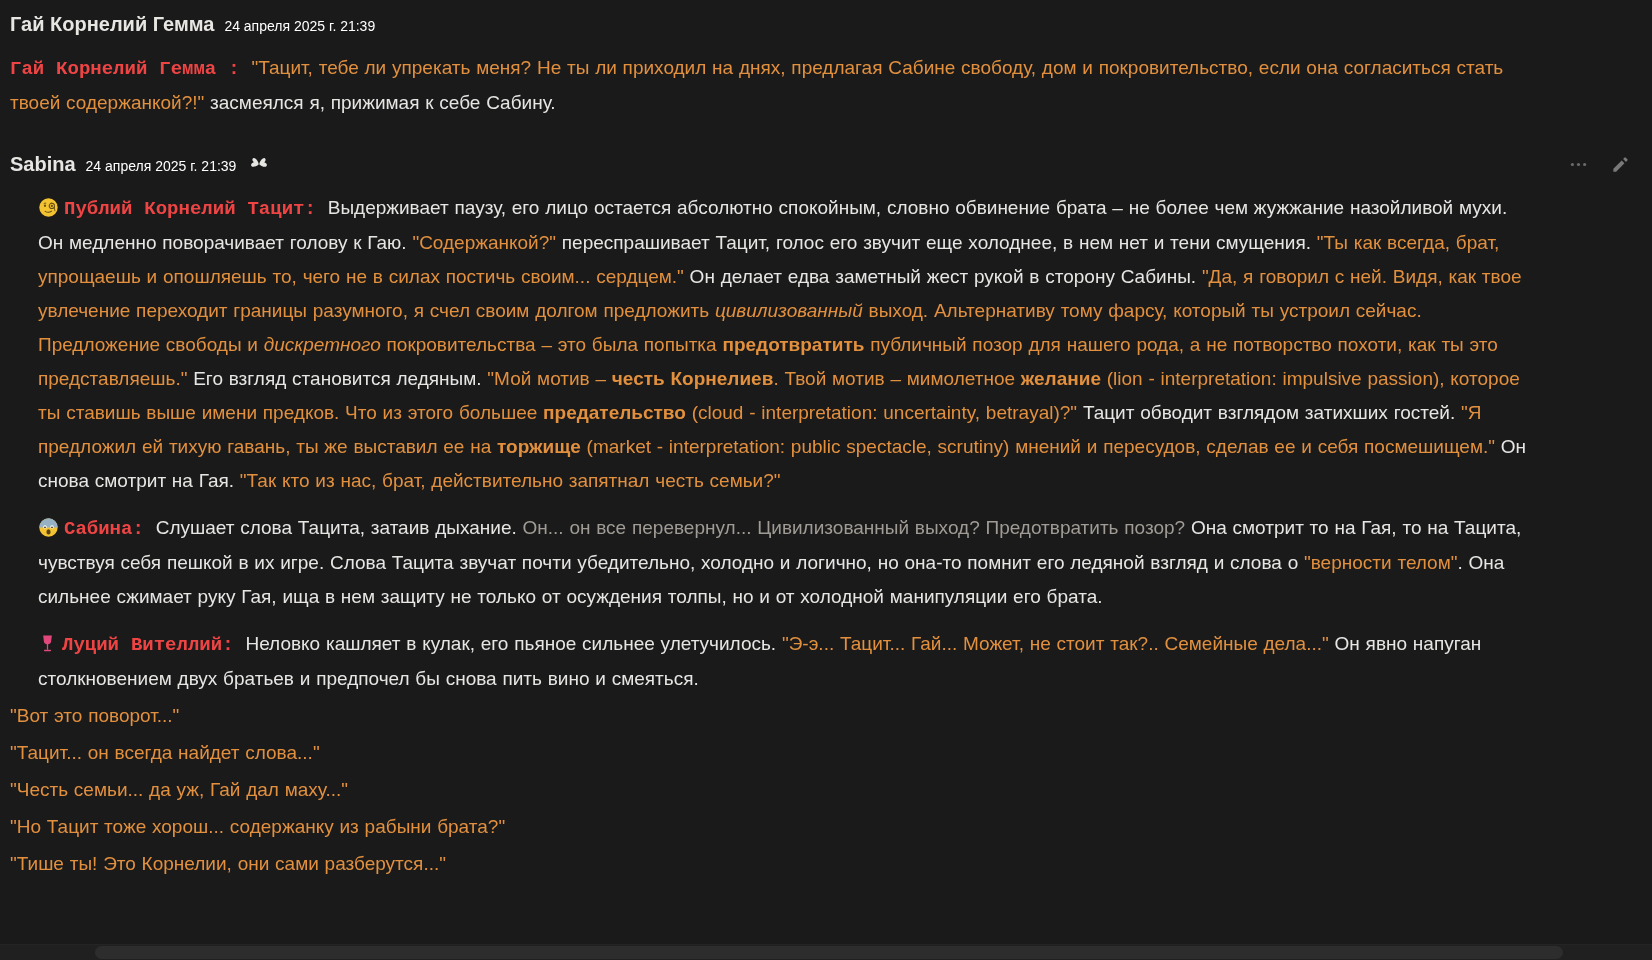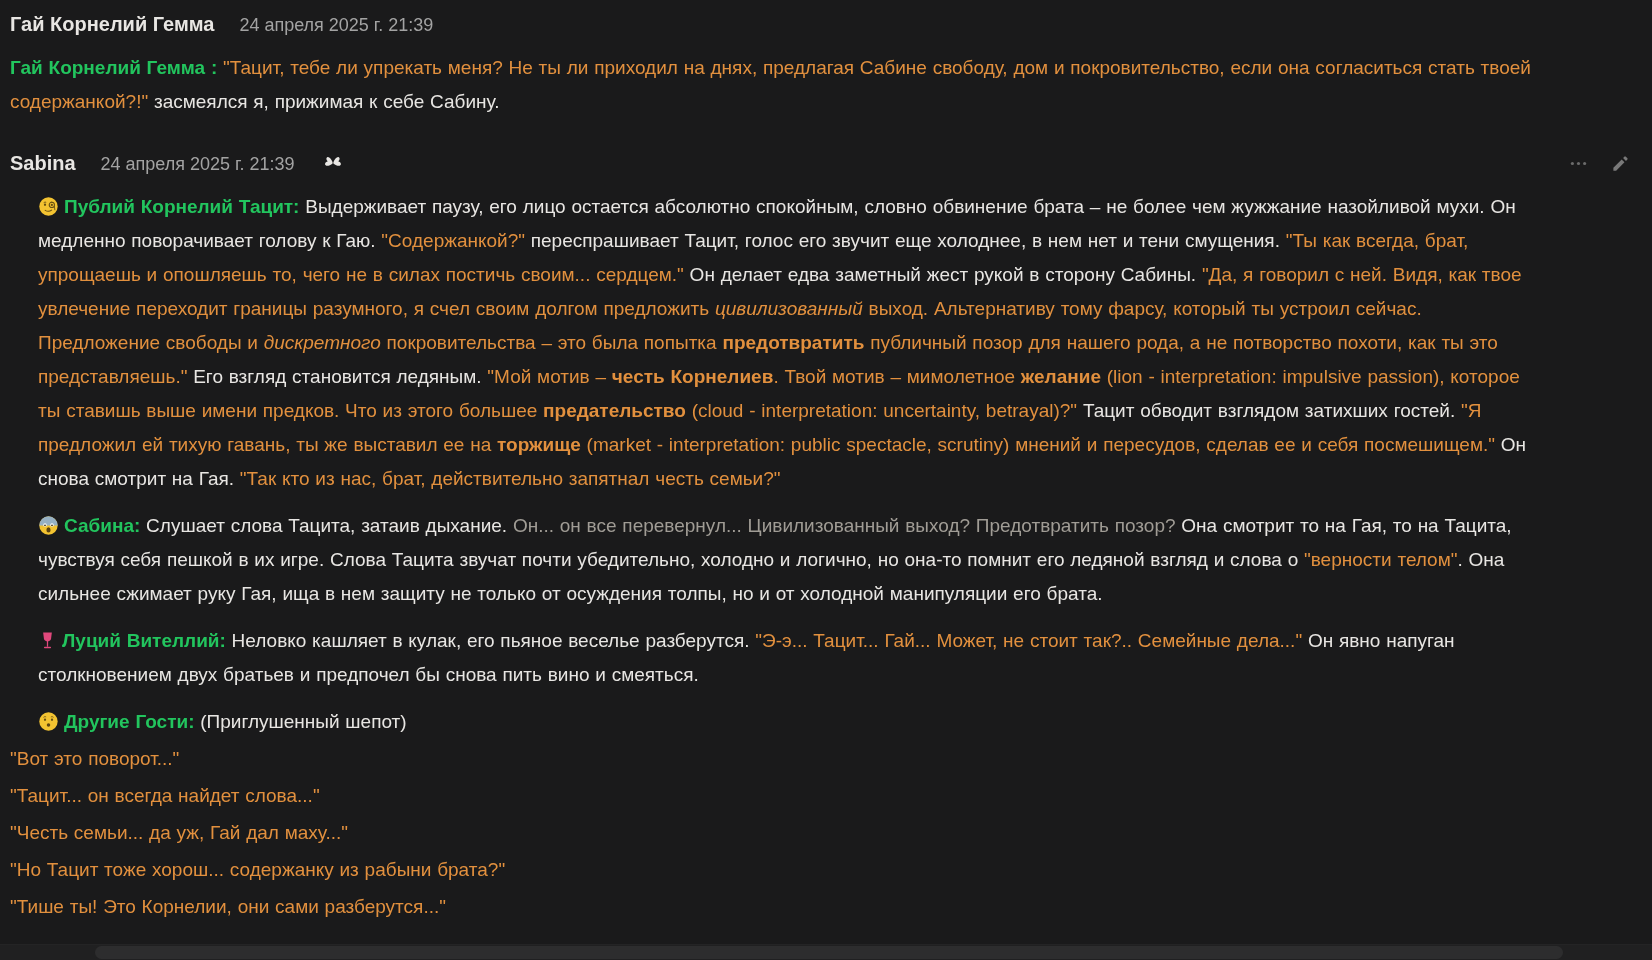--- a/index.html
+++ b/index.html
@@ -7,36 +7,36 @@
     background:#1a1a1b;
     color:#e8e6e3;
     font-family:"Liberation Sans", sans-serif;
     width:1652px;
     min-height:960px;
     overflow-x:hidden;
     position:relative;
   }
   .chat{padding:10px 12px 40px 10px;}
   .message + .message{margin-top:30px;}
-  .msg-header{display:flex;align-items:center;gap:25px;min-height:28px;padding-right:4px;}
+  .msg-header{display:flex;align-items:center;gap:10px;min-height:28px;padding-right:4px;}
   .author{font-weight:700;font-size:20px;color:#e8e6e3;}
-  .timestamp{color:#a3a3a3;font-size:18px;padding-top:3px;}
+  .timestamp{color:#ffffff;font-size:14px;padding-top:3px;}
   .badge{display:inline-flex;align-items:center;margin-left:2px;}
   .actions{margin-left:auto;display:flex;align-items:center;gap:22px;padding-right:6px;}
   .actions .act{cursor:pointer;display:inline-flex;opacity:.85;}
   .para{
     font-size:19px;
     line-height:34px;
     margin:0 0 3px 0;
     padding-right:108px;
     word-spacing:0.5px;
   }
   .para.char-para{margin-top:13px;margin-left:28px;}
   .para.first-para{margin-top:13px;}
-  .b{font-weight:700;color:#22c55e;}
+  .b{font-weight:700;color:#ef4444;font-family:Liberation Mono, monospace;}
   .n{color:#e8e6e3;}
   .q{color:#e2903e;}
   .qb{color:#e2903e;font-weight:700;}
   .qi{color:#e2903e;font-style:italic;}
   .ig{color:#a09c95;}
   .emoji{display:inline-block;vertical-align:-4px;margin-right:5px;line-height:0;}
   .hscrollbar{
     position:fixed;left:0;bottom:0;width:1652px;height:15px;
     background:#202021;border-top:1px solid #242425;
   }
@@ -99,28 +99,21 @@
               <circle cx="8" cy="11.5" r="2" fill="#ffffff"></circle>
               <circle cx="16" cy="11.5" r="2" fill="#ffffff"></circle>
               <circle cx="8" cy="11.8" r="1" fill="#3a2b08"></circle>
               <circle cx="16" cy="11.8" r="1" fill="#3a2b08"></circle>
               <ellipse cx="12" cy="17" rx="2.4" ry="3" fill="#5b4310"></ellipse>
             </svg></span><span class="b">Сабина: </span><span class="n">Слушает слова Тацита, затаив дыхание. </span><span class="ig">Он... он все перевернул... Цивилизованный выход? Предотвратить позор? </span><span class="n">Она смотрит то на Гая, то на Тацита, чувствуя себя пешкой в их игре. Слова Тацита звучат почти убедительно, холодно и логично, но она-то помнит его ледяной взгляд и слова о </span><span class="q">"верности телом"</span><span class="n">. Она сильнее сжимает руку Гая, ища в нем защиту не только от осуждения толпы, но и от холодной манипуляции его брата.</span></div>
         <div class="para char-para"><span class="emoji"><svg viewBox="0 0 24 24" width="19" height="21">
               <path fill="#e0487c" d="M6.5 2h11l-.8 6.2a4.7 4.7 0 0 1-9.4 0z"></path>
               <rect x="11.2" y="12" width="1.6" height="8" rx="0.8" fill="#e0487c"></rect>
               <rect x="7.5" y="20" width="9" height="1.8" rx="0.9" fill="#e0487c"></rect>
-            </svg></span><span class="b">Луций Вителлий: </span><span class="n">Неловко кашляет в кулак, его пьяное веселье разберутся. </span><span class="q">"Э-э... Тацит... Гай... Может, не стоит так?.. Семейные дела..."</span><span class="n"> Он явно напуган столкновением двух братьев и предпочел бы снова пить вино и смеяться.</span></div>
-        <div class="para char-para"><span class="emoji"><svg viewBox="0 0 24 24" width="21" height="21">
-              <circle cx="12" cy="12" r="10.5" fill="#f3c331"></circle>
-              <circle cx="8" cy="10" r="1.3" fill="#664f12"></circle>
-              <circle cx="16" cy="10" r="1.3" fill="#664f12"></circle>
-              <circle cx="12" cy="16" r="2" fill="#5b4310"></circle>
-              <path d="M6.3 7.2c.8-.8 2-.9 3-.4M14.7 6.8c1-.5 2.2-.4 3 .4" stroke="#664f12" stroke-width="1" fill="none"></path>
-            </svg></span><span class="b">Другие Гости: </span><span class="n">(Приглушенный шепот)</span></div>
+            </svg></span><span class="b">Луций Вителлий: </span><span class="n">Неловко кашляет в кулак, его пьяное сильнее улетучилось. </span><span class="q">"Э-э... Тацит... Гай... Может, не стоит так?.. Семейные дела..."</span><span class="n"> Он явно напуган столкновением двух братьев и предпочел бы снова пить вино и смеяться.</span></div>
         <div class="para"><span class="q">"Вот это поворот..."</span></div>
         <div class="para"><span class="q">"Тацит... он всегда найдет слова..."</span></div>
         <div class="para"><span class="q">"Честь семьи... да уж, Гай дал маху..."</span></div>
         <div class="para"><span class="q">"Но Тацит тоже хорош... содержанку из рабыни брата?"</span></div>
         <div class="para"><span class="q">"Тише ты! Это Корнелии, они сами разберутся..."</span></div>
       </div>
     </div>
 </div>
 
 <div class="hscrollbar">

